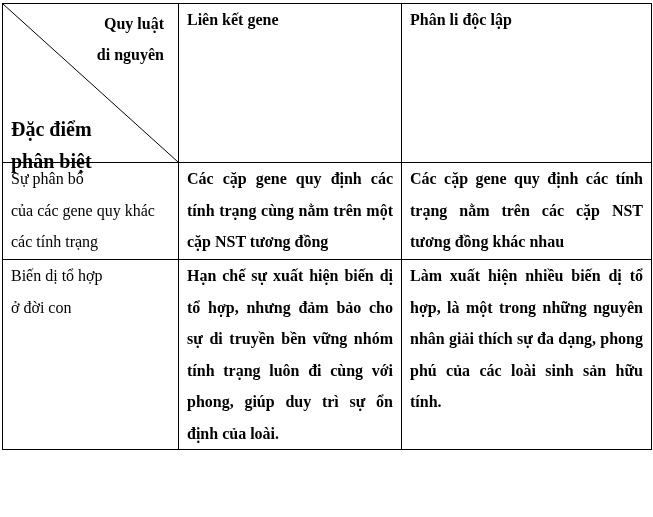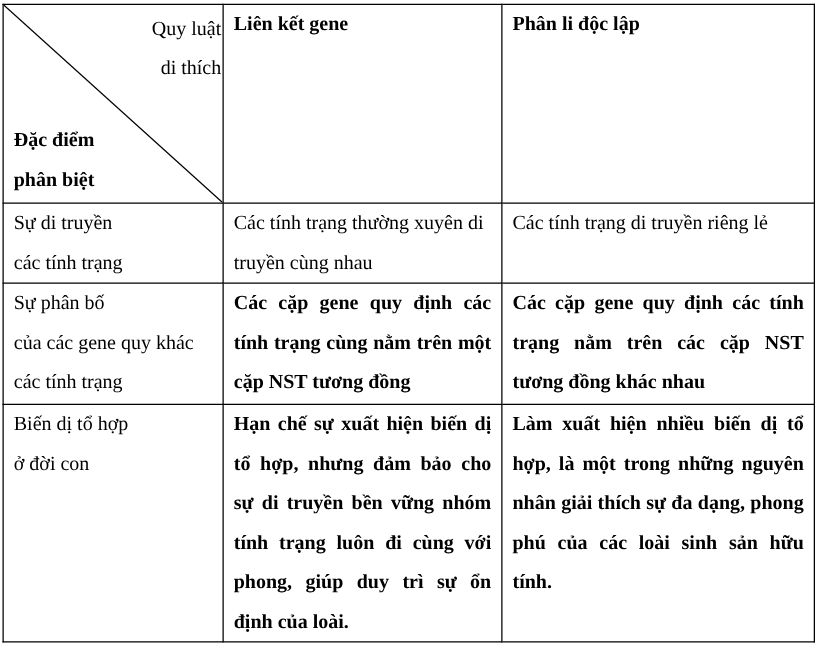--- a/index.html
+++ b/index.html
@@ -11,22 +11,22 @@
                  font-size: 16px; line-height: 31.5px; }
   col.c1 { width: 176px; }
   col.c2 { width: 223px; }
   col.c3 { width: 250px; }
   tr.hdr td { height: 158px; }
   tr.r1 td { height: 62px; }
   tr.r2 td { height: 96px; }
   tr.r3 td { height: 189px; }
   td.diag { position: relative; padding: 0; }
   td.diag svg { position: absolute; left: 0; top: 0; width: 100%; height: 100%; }
-  .diag-top { position: absolute; right: 1px; top: 4px; text-align: right; font-weight: normal; font-size: 16px; line-height: 31px; }
-  .diag-bot { position: absolute; left: 8px; top: 93px; font-weight: bold; font-size: 16px; line-height: 32px; }
+  .diag-top { position: absolute; right: 14px; top: 4px; text-align: right; font-weight: bold; font-size: 16px; line-height: 31px; }
+  .diag-bot { position: absolute; left: 8px; top: 109px; font-weight: bold; font-size: 20px; line-height: 32px; }
   td.hcell { vertical-align: middle; font-weight: bold; font-size: 17px; }
   td.just { text-align: justify; font-weight: bold; }
   td.mid { vertical-align: middle; margin-top: 36px; }
   .line { display: block; }
 </style>
 </head>
 <body>
 
 <table class="cmp">
   <colgroup>
@@ -35,39 +35,31 @@
       <col class="c3">
     </colgroup>
   <tbody>
       <tr class="hdr">
     <td class="diag">
       <svg viewBox="0 0 177 159" preserveAspectRatio="none">
         <line x1="0" y1="0" x2="177" y2="159" stroke="#000" stroke-width="1"></line>
       </svg>
       <div class="diag-top">
         <span class="line">Quy luật</span>
-        <span class="line">di thích</span>
+        <span class="line">di nguyên</span>
       </div>
       <div class="diag-bot">
         <span class="line">Đặc điểm</span>
         <span class="line">phân biệt</span>
       </div>
     </td>
     <td class="hcell">Liên kết gene</td>
     <td class="hcell">Phân li độc lập</td>
   </tr>
 
-  <tr class="r1">
-    <td>
-      <span class="line">Sự di truyền</span>
-      <span class="line">các tính trạng</span>
-    </td>
-    <td>Các tính trạng thường xuyên di truyền cùng nhau</td>
-    <td>Các tính trạng di truyền riêng lẻ</td>
-  </tr>
 
   <tr class="r2">
     <td>
       <span class="line">Sự phân bố</span>
       <span class="line">của các gene quy khác</span>
       <span class="line">các tính trạng</span>
     </td>
     <td class="just">Các cặp gene quy định các tính trạng cùng nằm trên một cặp NST tương đồng</td>
     <td class="just">Các cặp gene quy định các tính trạng nằm trên các cặp  NST tương đồng khác nhau</td>
   </tr>

